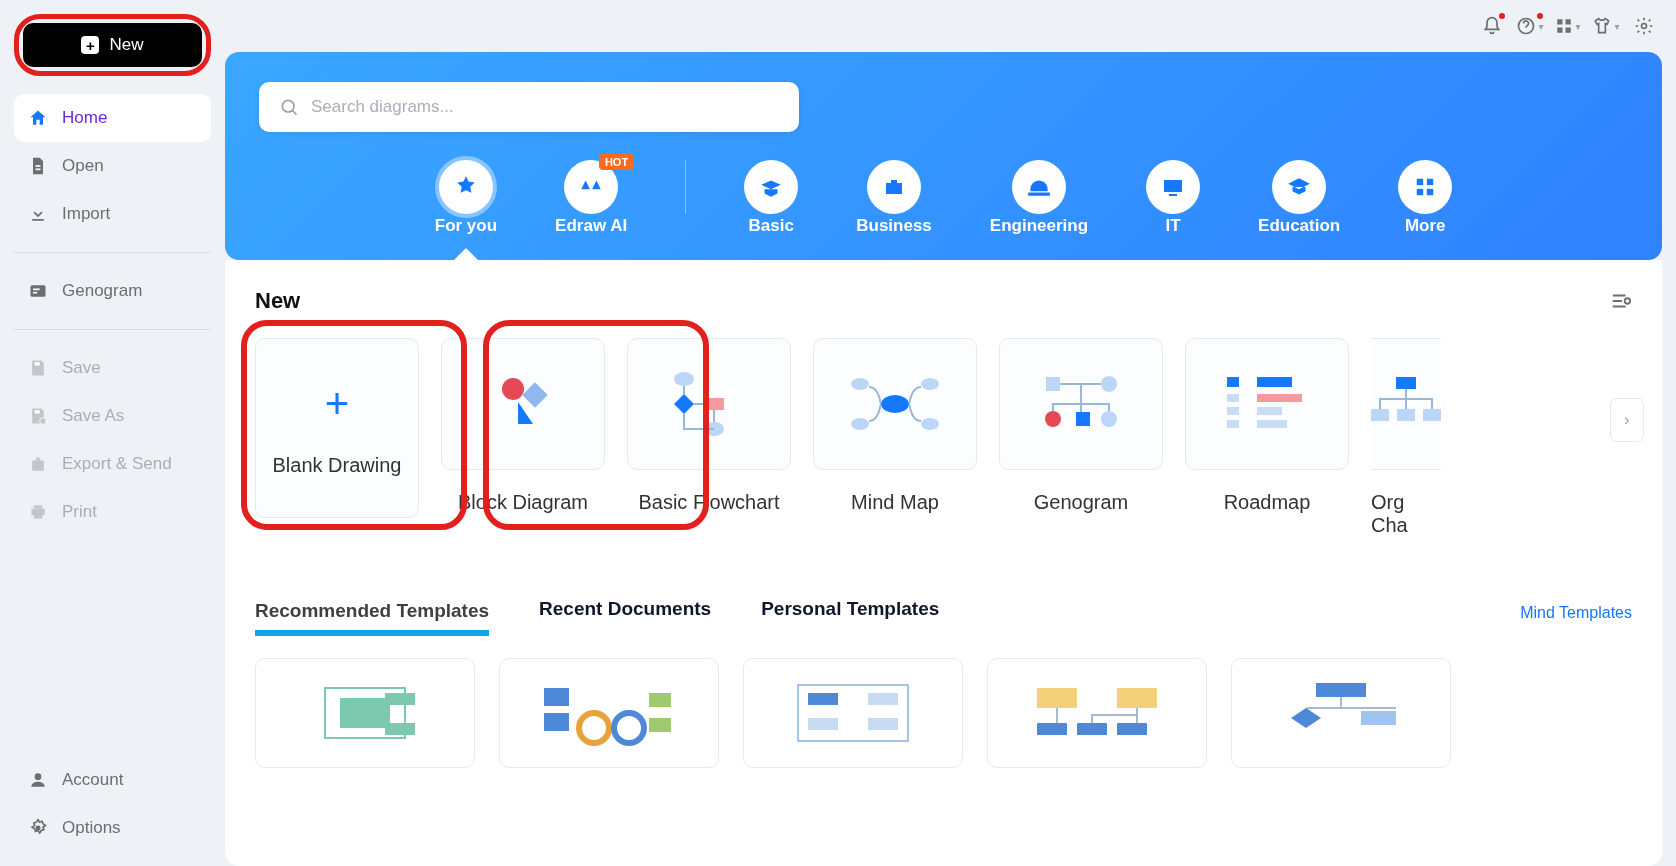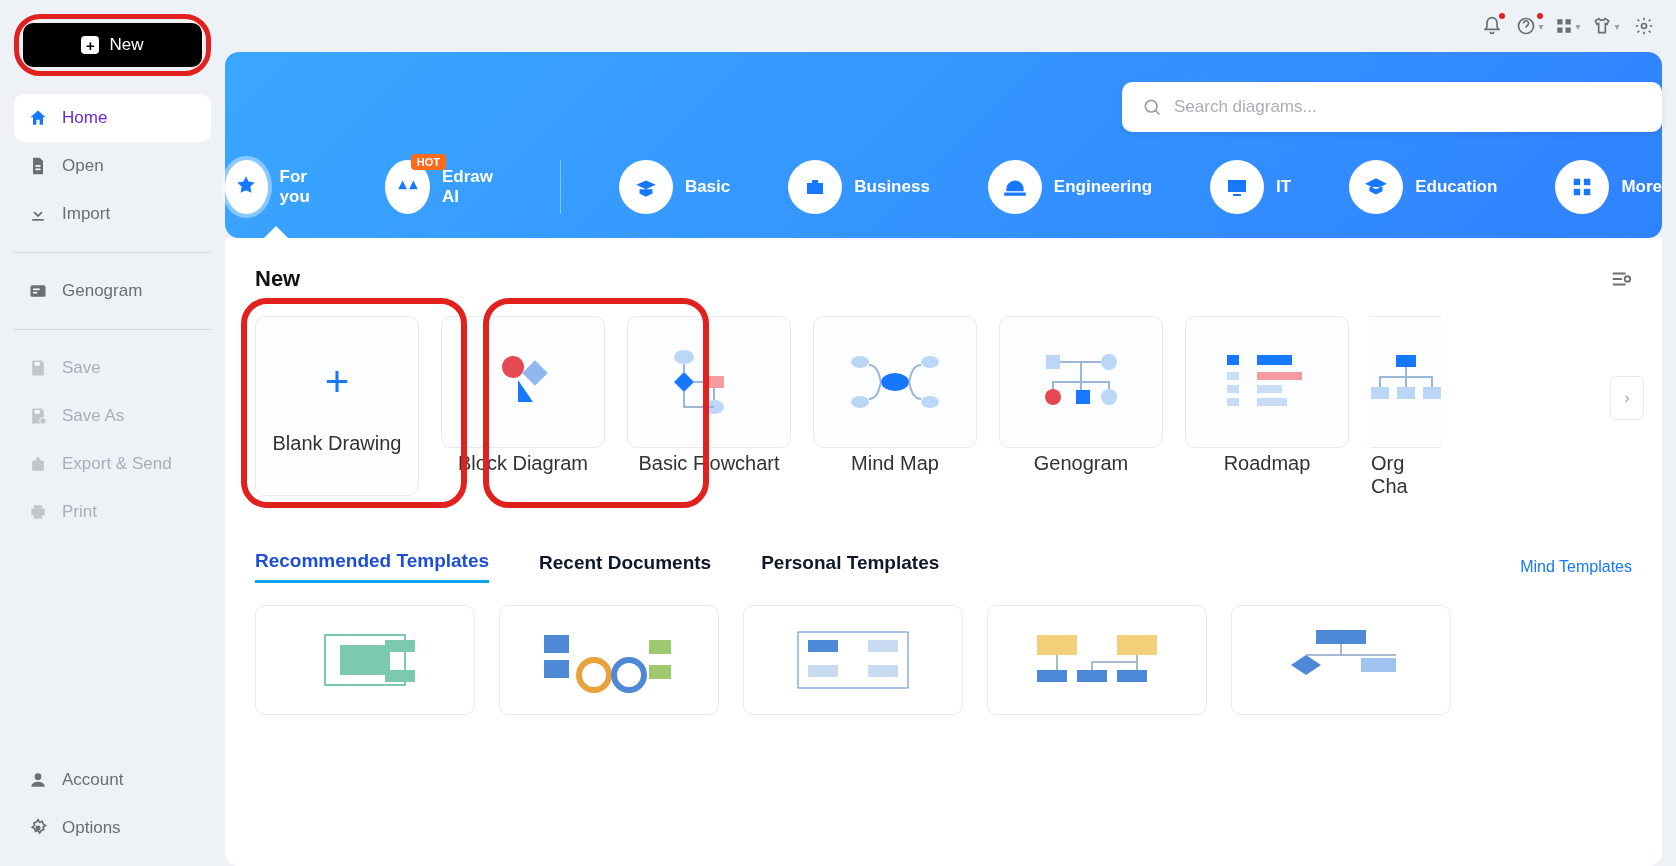--- a/index.html
+++ b/index.html
@@ -25,53 +25,53 @@
 
   
   .main { flex: 1; display: flex; flex-direction: column; position: relative; }
 
   .topbar { height: 52px; display: flex; align-items: center; justify-content: flex-end; padding: 0 18px; gap: 10px; }
   .topicon { width: 28px; height: 28px; display: flex; align-items: center; justify-content: center; color: #6a6f74; position: relative; cursor: pointer; }
   .topicon .dot { position: absolute; top: 1px; right: 1px; width: 6px; height: 6px; background: #e2201e; border-radius: 50%; }
   .topicon.drop::after { content:"▾"; font-size:10px; color:#9aa0a7; margin-left:2px; }
 
   .hero { background: linear-gradient(135deg, #3aa7ff 0%, #2f82ff 100%); border-radius: 14px; margin: 0 14px 0 0; padding: 30px 0 24px 0; position: relative; }
-  .search-wrap { display: flex; justify-content: flex-end; margin-bottom: 28px; margin-left: 34px; }
+  .search-wrap { display: flex; justify-content: flex-start; margin-bottom: 28px; margin-left: 34px; }
   .search { width: 540px; height: 50px; background: #fff; border-radius: 10px; display: flex; align-items: center; padding: 0 20px; gap: 12px; box-shadow: 0 2px 6px rgba(0,0,0,0.08); }
   .search input { border: none; outline: none; font-size: 17px; flex: 1; color: #333; }
   .search input::placeholder { color: #a9afb6; }
 
   .cat-row { display: flex; justify-content: center; gap: 58px; }
-  .cat-item { display: flex; flex-direction: row; align-items: center; gap: 12px; cursor: pointer; position: relative; justify-content: center; }
+  .cat-item { display: flex; flex-direction: column; align-items: center; gap: 2px; cursor: pointer; position: relative; justify-content: center; }
   .cat-circle { width: 54px; height: 54px; background: #fff; border-radius: 50%; display: flex; align-items: center; justify-content: center; position: relative; }
   .cat-item.active .cat-circle { border: 3px solid #fff; box-shadow: 0 0 0 4px rgba(255,255,255,0.4); }
   .cat-label { color: #fff; font-size: 17px; font-weight: 600; }
   .hot { position: absolute; top: -6px; right: -16px; background: #ff6b1a; color: #fff; font-size: 11px; font-weight: bold; padding: 2px 6px; border-radius: 4px; }
   .cat-item.active::after { content:""; position:absolute; bottom:-24px; left:50%; transform:translateX(-50%); width:0; height:0; border-left:12px solid transparent; border-right:12px solid transparent; border-bottom:12px solid #fff; }
 
   .content { background: #fff; border-radius: 0 0 14px 14px; margin-right: 14px; padding: 28px 30px 20px 30px; flex: 1; overflow: hidden; }
   .section-head { display: flex; align-items: center; justify-content: space-between; margin-bottom: 24px; }
   .section-head h2 { font-size: 22px; font-weight: 700; color: #111; }
   .settings-icon { width: 22px; height: 22px; cursor: pointer; }
 
   .new-row { display: flex; gap: 22px; position: relative; }
-  .tile-wrap { display:flex; flex-direction:column; align-items:center; gap:4px; }
+  .tile-wrap { display:flex; flex-direction:column; align-items:center; gap:21px; }
   .tile { width: 164px; height: 132px; border: 1px solid #e6e9ed; border-radius: 10px; background:#fcfdfe; display:flex; align-items:center; justify-content:center; cursor:pointer; }
   .tile-label { font-size: 20px; color: #333; }
   .blank-tile { width: 164px; height: 180px; border: 1px solid #e6e9ed; border-radius: 10px; background:#fcfdfe; display:flex; flex-direction:column; align-items:center; justify-content:center; gap:26px; cursor:pointer; }
   .plus-icon { font-size: 42px; color: #1677ff; font-weight: 300; }
   .hl { position: absolute; border: 6px solid #e2201e; border-radius: 26px; pointer-events: none; }
   .hl1 { left: -14px; top: -18px; width: 226px; height: 210px; }
   .hl2 { left: 228px; top: -18px; width: 226px; height: 210px; }
 
   .next-btn { position:absolute; right:-12px; top:60px; width:34px; height:44px; background:#fff; border:1px solid #e6e9ed; border-radius:6px; display:flex; align-items:center; justify-content:center; color:#9aa0a7; cursor:pointer; }
 
   .tabs-row { display: flex; align-items:center; gap: 50px; margin-top: 52px; margin-bottom: 22px; }
   .tab { font-size: 19px; font-weight: 600; color: #0f172a; cursor: pointer; padding-bottom: 8px; }
-  .tab.active { color: #1d4ed8; border-bottom: 3px solid #0ea5e9; }
+  .tab.active { color: #404040; border-bottom: 6px solid #0ea5e9; margin-top: 11px; }
   .tabs-row .more { margin-left: auto; color: #1677ff; font-size: 16px; cursor: pointer; }
 
   .tpl-row { display:flex; gap:24px; }
   .tpl-card { width: 220px; height: 110px; border:1px solid #e6e9ed; border-radius:10px; background:#fff; display:flex; align-items:center; justify-content:center; cursor:pointer; overflow:hidden; }
 </style>
 </head>
 <body>
 
 <div class="app">
 

